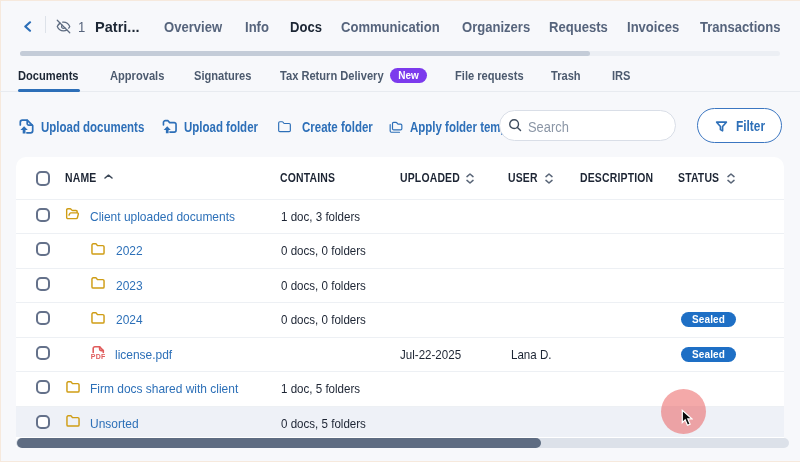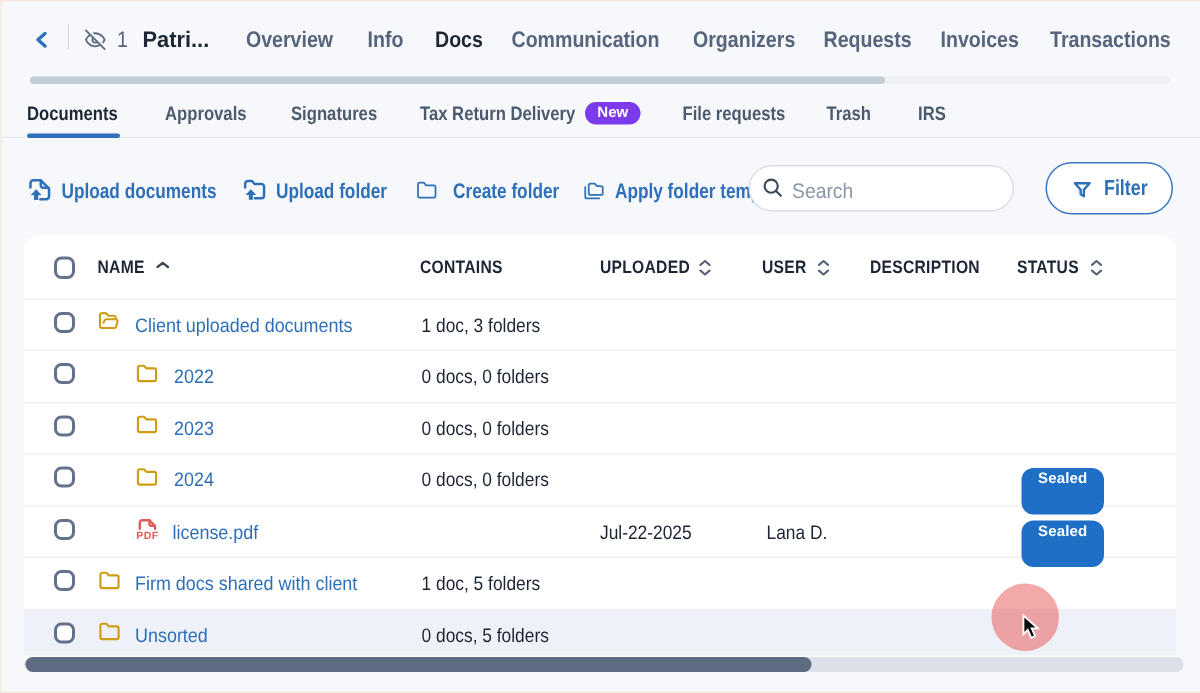--- a/index.html
+++ b/index.html
@@ -8,21 +8,21 @@
 .abs { position:absolute; }
 .navtxt { font-size:15px; font-weight:700; color:#56647c; transform:scaleX(0.87); transform-origin:0 50%; }
 .tabtxt { font-size:13px; font-weight:700; color:#4c5a6e; transform:scaleX(0.855); transform-origin:0 50%; }
 .dark { color:#1c2634; }
 .link { font-size:14px; font-weight:700; color:#2d6fb8; transform:scaleX(0.82); transform-origin:0 50%; }
 .hdr { font-size:12px; font-weight:700; color:#1d2534; letter-spacing:0.2px; transform:scaleX(0.87); transform-origin:0 50%; }
 .cell { font-size:13px; color:#1d2534; transform:scaleX(0.89); transform-origin:0 50%; }
 .flink { font-size:13px; color:#2d70b8; transform:scaleX(0.92); transform-origin:0 50%; }
 .cb { position:absolute; left:35.5px; width:14.5px; height:14.5px; border:2px solid #64718a; border-radius:5px; background:#fff; }
 .sep { position:absolute; left:16px; width:768px; height:1px; background:#edf0f4; }
-.badge { position:absolute; width:55px; height:31px; background:#1e6fc5; border-radius:8px; color:#fff; font-size:10px; font-weight:700; text-align:center; line-height:15px; letter-spacing:0.1px; }
+.badge { position:absolute; width:55px; height:15px; background:#1e6fc5; border-radius:8px; color:#fff; font-size:10px; font-weight:700; text-align:center; line-height:15px; letter-spacing:0.1px; }
 </style>
 </head>
 <body>
 
 <div class="abs" style="left:0;top:0;width:800px;height:1px;background:#f6e9dd;"></div>
 <div class="abs" style="left:0;top:0;width:1px;height:462px;background:#f6e9dd;"></div>
 <div class="abs" style="left:0;bottom:0;width:800px;height:1px;background:#f6e9dd;"></div>
 
 <svg class="abs" style="left:23px;top:21px;" width="9" height="11" viewBox="0 0 9 11">
     <path d="M7 1.3 2.3 5.5 7 9.7" fill="none" stroke="#2d6fb8" stroke-width="2.2" stroke-linecap="round" stroke-linejoin="round"></path>

